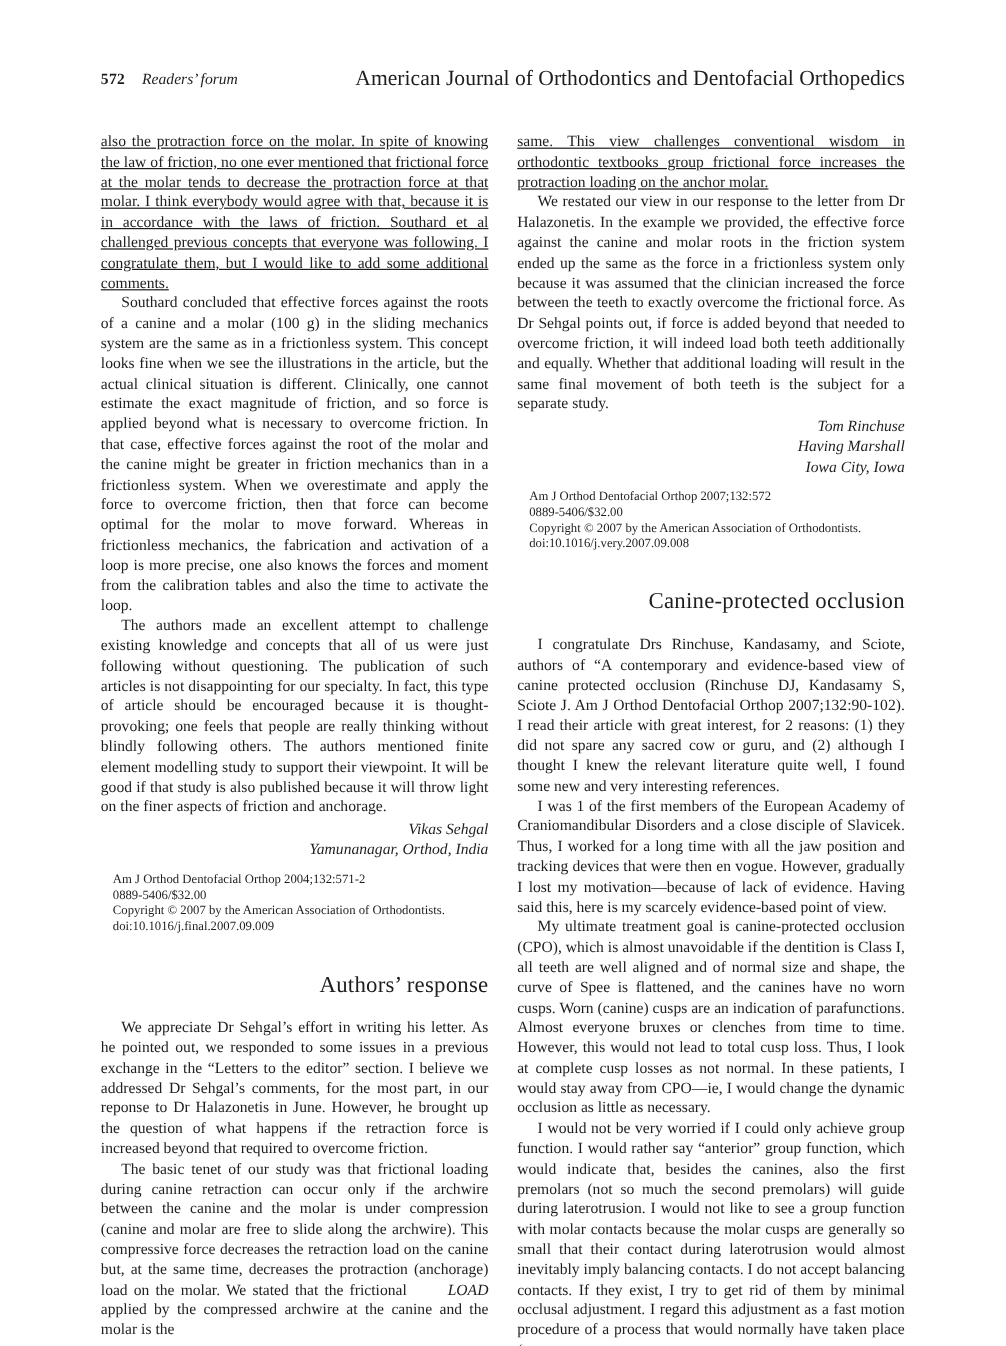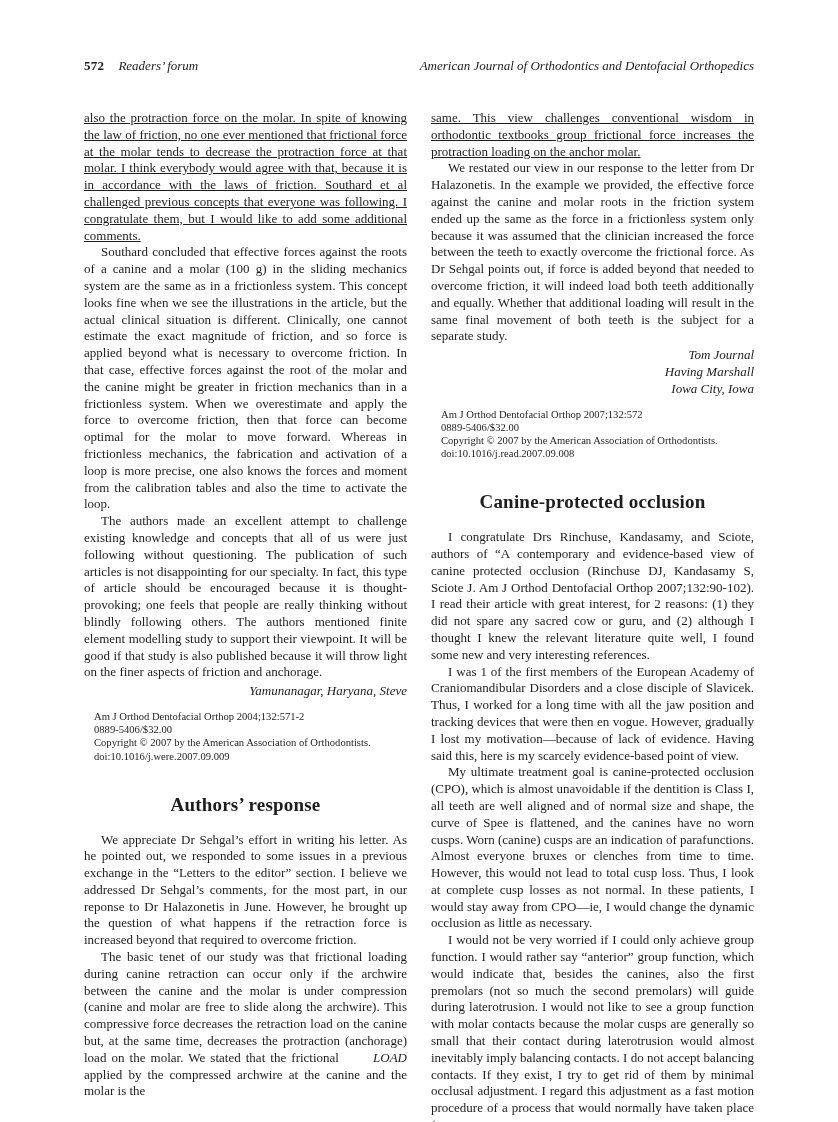--- a/index.html
+++ b/index.html
@@ -24,22 +24,21 @@
     display: flex;
     justify-content: space-between;
     align-items: flex-start;
     font-size: 13px;
   }
   .header-left { white-space: nowrap; }
   .page-number { font-weight: bold; margin-right: 14px; letter-spacing: 0.3px; }
   .running-title { font-style: italic; }
   .header-right {
     text-align: right;
-    font-style: italic;
-    font-size: 13px;
+    font-size: 18px;
     line-height: 15.5px;
   }
   .columns {
     display: flex;
     gap: 24px;
     margin-top: 36px;
   }
   .col {
     width: 323px;
     font-size: 13px;
@@ -59,23 +58,23 @@
     margin: 2px 0 9px 0;
   }
   .citation {
     font-size: 10.6px;
     line-height: 13.2px;
     text-align: left;
     margin: 10px;
   }
   .section-heading {
     font-size: 19px;
-    font-weight: bold;
+    font-weight: normal;
     letter-spacing: 0.2px;
-    text-align: center;
+    text-align: right;
     margin: 34px 0 18px 0;
   }
   .em-load { font-style: italic; margin-left: 29px; }
 </style>
 </head>
 <body>
 
 <div class="page">
 
   <header class="pg-header">
@@ -88,51 +87,52 @@
   </header>
 
   <main class="columns">
 
     <section class="col">
       <p class="body-para no-indent">also the protraction force on the molar. In spite of knowing the law of friction, no one ever mentioned that frictional force at the molar tends to decrease the protraction force at that molar. I think everybody would agree with that, because it is in accordance with the laws of friction. Southard et al challenged previous concepts that everyone was following. I congratulate them, but I would like to add some additional comments.</p>
       <p class="body-para">Southard concluded that effective forces against the roots of a canine and a molar (100 g) in the sliding mechanics system are the same as in a frictionless system. This concept looks fine when we see the illustrations in the article, but the actual clinical situation is different. Clinically, one cannot estimate the exact magnitude of friction, and so force is applied beyond what is necessary to overcome friction. In that case, effective forces against the root of the molar and the canine might be greater in friction mechanics than in a frictionless system. When we overestimate and apply the force to overcome friction, then that force can become optimal for the molar to move forward. Whereas in frictionless mechanics, the fabrication and activation of a loop is more precise, one also knows the forces and moment from the calibration tables and also the time to activate the loop.</p>
       <p class="body-para">The authors made an excellent attempt to challenge existing knowledge and concepts that all of us were just following without questioning. The publication of such articles is not disappointing for our specialty. In fact, this type of article should be encouraged because it is thought-provoking; one feels that people are really thinking without blindly following others. The authors mentioned finite element modelling study to support their viewpoint. It will be good if that study is also published because it will throw light on the finer aspects of friction and anchorage.</p>
 
       <div class="signature">
-        <div>Yamunanagar, Haryana, Steve</div>
+        <div>Vikas Sehgal</div>
+        <div>Yamunanagar, Orthod, India</div>
       </div>
 
       <div class="citation">
         <div>Am J Orthod Dentofacial Orthop 2004;132:571-2</div>
         <div>0889-5406/$32.00</div>
         <div>Copyright © 2007 by the American Association of Orthodontists.</div>
-        <div>doi:10.1016/j.were.2007.09.009</div>
+        <div>doi:10.1016/j.final.2007.09.009</div>
       </div>
 
       <h2 class="section-heading">Authors’ response</h2>
 
       <p class="body-para">We appreciate Dr Sehgal’s effort in writing his letter. As he pointed out, we responded to some issues in a previous exchange in the “Letters to the editor” section. I believe we addressed Dr Sehgal’s comments, for the most part, in our reponse to Dr Halazonetis in June. However, he brought up the question of what happens if the retraction force is increased beyond that required to overcome friction.</p>
       <p class="body-para"><span>The basic tenet of our study was that frictional loading during canine retraction can occur only if the archwire between the canine and the molar is under compression (canine and molar are free to slide along the archwire). This compressive force decreases the retraction load on the canine but, at the same time, decreases the protraction (anchorage) load on the molar. We stated that the frictional </span><span class="em-load">LOAD</span><span> applied by the compressed archwire at the canine and the molar is the</span></p>
     </section>
 
     <section class="col">
       <p class="body-para no-indent">same. This view challenges conventional wisdom in orthodontic textbooks group frictional force increases the protraction loading on the anchor molar.</p>
       <p class="body-para">We restated our view in our response to the letter from Dr Halazonetis. In the example we provided, the effective force against the canine and molar roots in the friction system ended up the same as the force in a frictionless system only because it was assumed that the clinician increased the force between the teeth to exactly overcome the frictional force. As Dr Sehgal points out, if force is added beyond that needed to overcome friction, it will indeed load both teeth additionally and equally. Whether that additional loading will result in the same final movement of both teeth is the subject for a separate study.</p>
 
       <div class="signature">
-        <div>Tom Journal</div>
+        <div>Tom Rinchuse</div>
         <div>Having Marshall</div>
         <div>Iowa City, Iowa</div>
       </div>
 
       <div class="citation">
         <div>Am J Orthod Dentofacial Orthop 2007;132:572</div>
         <div>0889-5406/$32.00</div>
         <div>Copyright © 2007 by the American Association of Orthodontists.</div>
-        <div>doi:10.1016/j.read.2007.09.008</div>
+        <div>doi:10.1016/j.very.2007.09.008</div>
       </div>
 
       <h2 class="section-heading">Canine-protected occlusion</h2>
 
       <p class="body-para">I congratulate Drs Rinchuse, Kandasamy, and Sciote, authors of “A contemporary and evidence-based view of canine protected occlusion (Rinchuse DJ, Kandasamy S, Sciote J. Am J Orthod Dentofacial Orthop 2007;132:90-102). I read their article with great interest, for 2 reasons: (1) they did not spare any sacred cow or guru, and (2) although I thought I knew the relevant literature quite well, I found some new and very interesting references.</p>
       <p class="body-para">I was 1 of the first members of the European Academy of Craniomandibular Disorders and a close disciple of Slavicek. Thus, I worked for a long time with all the jaw position and tracking devices that were then en vogue. However, gradually I lost my motivation—because of lack of evidence. Having said this, here is my scarcely evidence-based point of view.</p>
       <p class="body-para">My ultimate treatment goal is canine-protected occlusion (CPO), which is almost unavoidable if the dentition is Class I, all teeth are well aligned and of normal size and shape, the curve of Spee is flattened, and the canines have no worn cusps. Worn (canine) cusps are an indication of parafunctions. Almost everyone bruxes or clenches from time to time. However, this would not lead to total cusp loss. Thus, I look at complete cusp losses as not normal. In these patients, I would stay away from CPO—ie, I would change the dynamic occlusion as little as necessary.</p>
       <p class="body-para">I would not be very worried if I could only achieve group function. I would rather say “anterior” group function, which would indicate that, besides the canines, also the first premolars (not so much the second premolars) will guide during laterotrusion. I would not like to see a group function with molar contacts because the molar cusps are generally so small that their contact during laterotrusion would almost inevitably imply balancing contacts. I do not accept balancing contacts. If they exist, I try to get rid of them by minimal occlusal adjustment. I regard this adjustment as a fast motion procedure of a process that would normally have taken place (see</p>
     </section>
 

